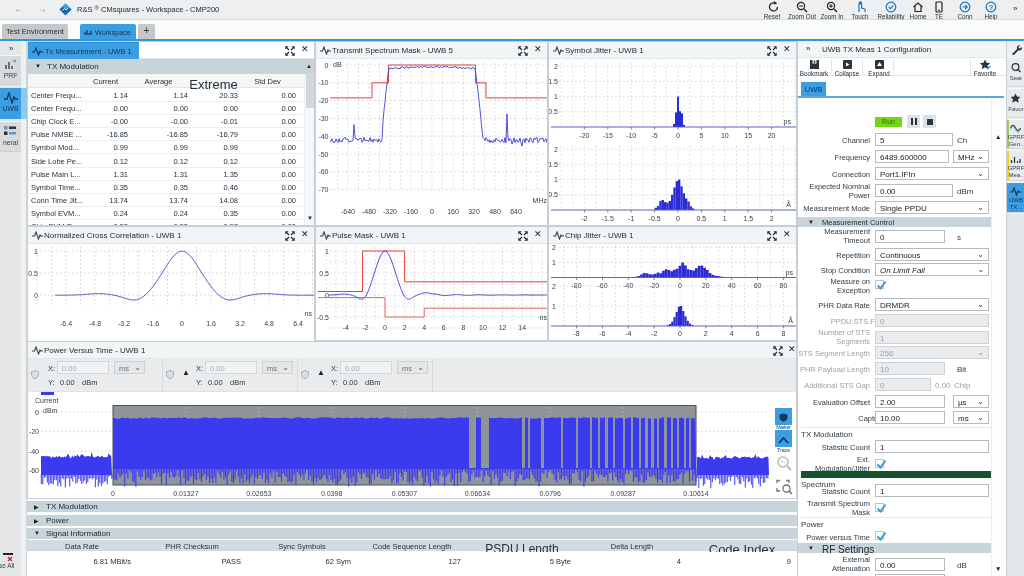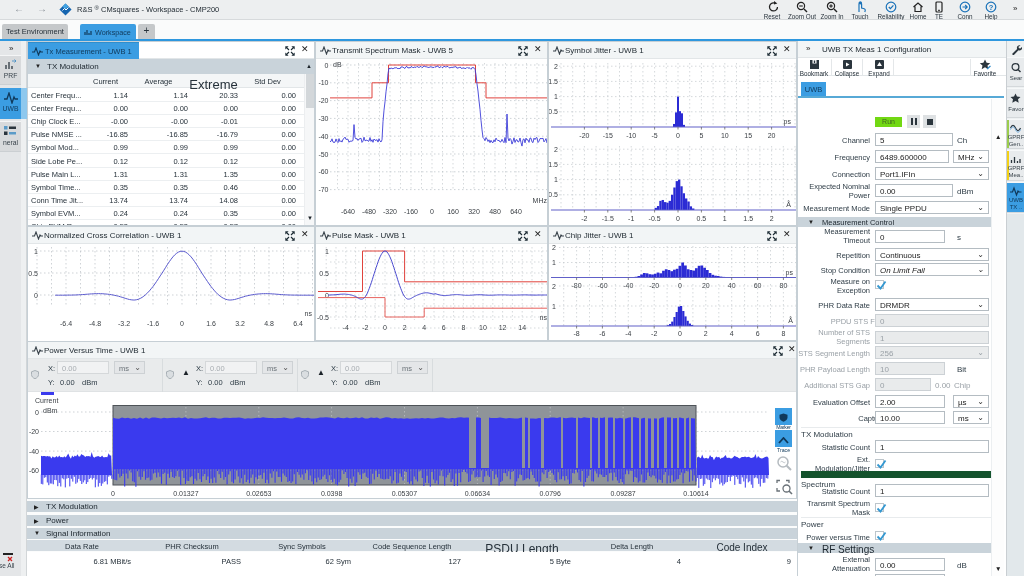--- a/index.html
+++ b/index.html
@@ -655,21 +655,21 @@
   <span class="tri" style="top:2px;">▼</span>
     <span class="lab" style="top:1px;">Signal Information</span>
 </div>
 <div class="abs" style="left:27px;top:540px;width:770px;height:11px;background:#d3dbe1;"></div>
 <div class="abs" style="left:27px;top:542px;width:110px;text-align:center;font-size:7.5px;color:#26313a;">Data Rate</div>
 <div class="abs" style="left:137px;top:542px;width:110px;text-align:center;font-size:7.5px;color:#26313a;">PHR Checksum</div>
 <div class="abs" style="left:247px;top:542px;width:110px;text-align:center;font-size:7.5px;color:#26313a;">Sync Symbols</div>
 <div class="abs" style="left:357px;top:542px;width:110px;text-align:center;font-size:7.5px;color:#26313a;">Code Sequence Length</div>
 <div class="abs" style="left:467px;top:542px;width:110px;text-align:center;font-size:12px;color:#26313a;">PSDU Length</div>
 <div class="abs" style="left:577px;top:542px;width:110px;text-align:center;font-size:7.5px;color:#26313a;">Delta Length</div>
-<div class="abs" style="left:687px;top:542px;width:110px;text-align:center;font-size:10px;color:#26313a;">Code Index</div>
+<div class="abs" style="left:687px;top:542px;width:110px;text-align:center;font-size:13px;color:#26313a;">Code Index</div>
 <div class="abs" style="left:27px;top:552px;width:770px;height:24px;background:#fff;"></div>
 <div class="abs" style="left:27px;top:557px;width:104px;text-align:right;font-size:7.5px;color:#26313a;">6.81 MBit/s</div>
 <div class="abs" style="left:137px;top:557px;width:104px;text-align:right;font-size:7.5px;color:#26313a;">PASS</div>
 <div class="abs" style="left:247px;top:557px;width:104px;text-align:right;font-size:7.5px;color:#26313a;">62 Sym</div>
 <div class="abs" style="left:357px;top:557px;width:104px;text-align:right;font-size:7.5px;color:#26313a;">127</div>
 <div class="abs" style="left:467px;top:557px;width:104px;text-align:right;font-size:7.5px;color:#26313a;">5 Byte</div>
 <div class="abs" style="left:577px;top:557px;width:104px;text-align:right;font-size:7.5px;color:#26313a;">4</div>
 <div class="abs" style="left:687px;top:557px;width:104px;text-align:right;font-size:7.5px;color:#26313a;">9</div>
 
 <div class="abs" style="left:797px;top:41px;width:209px;height:535px;background:#fff;border-left:1px solid #c6cfd5;">

